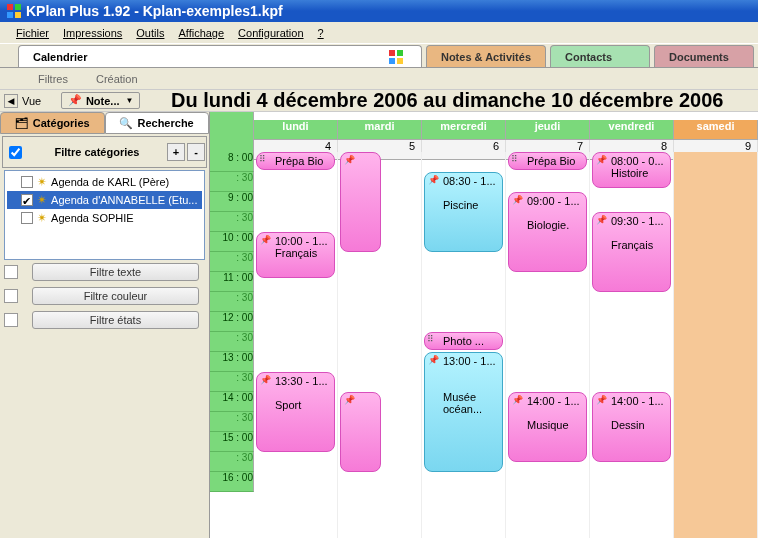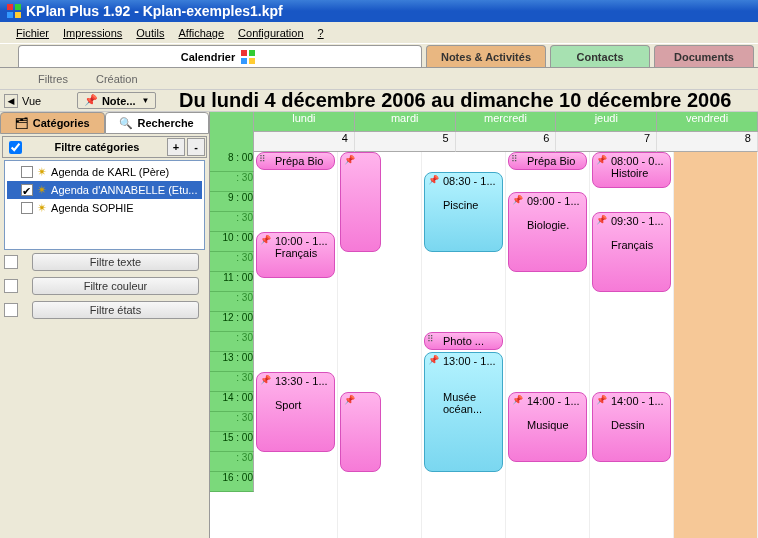--- a/index.html
+++ b/index.html
@@ -3,59 +3,59 @@
 <meta charset="utf-8">
 <style>
   * { margin:0; padding:0; box-sizing:border-box; font-family:"Tahoma","Segoe UI",sans-serif; font-size:11px; }
   body { width:758px; height:538px; background:#ece9d8; overflow:hidden; }
   .titlebar { height:22px; background:linear-gradient(to bottom,#3a7dd8 0%,#1856c4 50%,#1856c4 100%); color:#fff; display:flex; align-items:center; padding:0 6px; }
   .titlebar .logo { width:16px;height:16px;margin-right:4px;display:inline-block; }
   .titlebar .ttxt { font-weight:bold; font-size:14px; }
   .menubar { height:22px; background:#ece9d8; border-bottom:1px solid #fff; display:flex; align-items:center; padding:0 10px; gap:2px; }
   .menubar span { padding:2px 6px; text-decoration:underline; color:#000; cursor:default; }
   .tabstrip { height:24px; background:#ece9d8; display:flex; align-items:flex-end; padding-left:18px; border-bottom:1px solid #999; }
-  .tab { height:22px; padding:0 14px; display:flex; align-items:center; justify-content:center; border:1px solid #999; border-bottom:none; border-radius:4px 4px 0 0; margin-right:4px; font-weight:bold; color:#333; min-width:100px; }
+  .tab { height:22px; padding:0 14px; display:flex; align-items:center; justify-content:space-between; border:1px solid #999; border-bottom:none; border-radius:4px 4px 0 0; margin-right:4px; font-weight:bold; color:#333; min-width:100px; }
   .tab.cal   { background:#fff; color:#000; }
   .tab.notes { background:#e9b781; }
   .tab.cont  { background:#a7e1b1; }
   .tab.docs  { background:#d7a1a6; }
   .tab .icon { width:14px;height:14px;margin-right:4px; }
   .subbar { height:22px; background:#ece9d8; display:flex; align-items:center; padding:0 8px; gap:28px; color:#666; border-bottom:1px solid #ccc; }
   .subbar span.first { margin-left:30px; }
   .vuebar { height:22px; background:#ece9d8; display:flex; align-items:center; padding:0 4px; border-bottom:1px solid #ccc; }
   .vuebar .arrow { width:14px;height:14px;border:1px solid #999;background:#ece9d8;display:flex;align-items:center;justify-content:center;font-size:9px;margin-right:4px;}
-  .vuebar .vue { margin-right:36px; }
+  .vuebar .vue { margin-right:20px; }
   .vuebar .notes-btn { display:flex;align-items:center;border:1px solid #999;background:#ece9d8;padding:1px 6px;border-radius:2px;font-weight:bold; }
   .vuebar .notes-btn .drop{font-size:8px;margin-left:6px;}
   .vuebar .datetitle { flex:1; text-align:center; font-size:20px; font-weight:bold;color:#000; }
   .main { display:flex; height:calc(538px - 22px - 22px - 24px - 22px - 22px); }
   
   .sidebar { width:210px; background:#ece9d8; border-right:1px solid #999; display:flex; flex-direction:column; }
   .side-tabs { display:flex; }
   .side-tabs .stab { flex:1;height:22px;display:flex;align-items:center;justify-content:center;border:1px solid #999;border-radius:4px 4px 0 0;font-weight:bold;font-size:11px; }
   .side-tabs .stab.cat { background:#e9b781; }
   .side-tabs .stab.rech{ background:#fff; }
-  .filter-head { height:22px; display:flex;align-items:center;border:1px solid #999;margin:2px;background:#ece9d8; }
+  .filter-head { height:32px; display:flex;align-items:center;border:1px solid #999;margin:2px;background:#ece9d8; }
   .filter-head .chk{margin:0 6px;}
   .filter-head .lbl{flex:1;font-weight:bold;text-align:center;}
   .filter-head .pm{width:18px;height:18px;border:1px solid #999;background:#eee;display:flex;align-items:center;justify-content:center;margin:0 1px;font-weight:bold;}
   .tree { background:#fff; border:1px solid #7a9ac4; margin:0 4px; height:90px; padding:2px 2px; overflow:hidden;}
   .tree .row { display:flex;align-items:center;height:18px;padding-left:14px;gap:4px;}
   .tree .row.sel { background:#316ac5; color:#fff;}
   .tree .cb { width:12px;height:12px;border:1px solid #888;background:#fff;}
   .tree .gear{ color:#d8a400;font-size:12px;}
   .filter-btn { margin:3px 10px; height:18px; border:1px solid #999; border-radius:3px; background:linear-gradient(#f7f7f7,#e2e2e2); display:flex; align-items:center; justify-content:center; color:#333; }
   .filter-chk { width:14px;height:14px;border:1px solid #999;background:#fff;margin-right:4px;align-self:center;margin-left:4px;}
   .fbline{display:flex;align-items:center;}
   
   .cal { flex:1; background:#fff; position:relative; overflow:hidden;}
   .cal .head { display:flex; height:40px; }
   .cal .gut  { width:44px; background:#7bd97b; border-right:1px solid #aaa;}
   .cal .daycol { flex:1; min-width:0;}
-  .cal .daycol .dname { height:20px; background:#7bd97b; text-align:center; color:#fff; font-weight:normal;border-right:1px solid #aaa;border-bottom:1px solid #aaa;}
+  .cal .daycol .dname { height:20px; background:#7bd97b; text-align:center; color:#fff; font-weight:bold;border-right:1px solid #aaa;border-bottom:1px solid #aaa;margin-top:8px;}
   .cal .daycol.sat .dname{background:#f1a95c;}
   .cal .daycol .dnum  { height:20px; background:#f4f4f4; text-align:right; padding-right:6px; border-right:1px solid #ddd; border-bottom:1px solid #aaa;}
   .cal .body { display:flex; height:calc(100% - 40px); }
   .cal .times { width:44px; }
   .cal .times .slot{ height:20px; background:#7bd97b; color:#004400;text-align:right;border-bottom:1px solid #5eb85e;border-right:1px solid #aaa;font-size:10px;}
   .cal .times .slot.half{color:#2c8a2c;}
   .cal .grid { flex:1; display:flex; position:relative;}
   .cal .grid .col { flex:1; border-right:1px solid #eee; position:relative;}
   .cal .grid .col.sat{background:#f6c897;}
   .evt { position:absolute; border-radius:8px; font-size:10px; line-height:1.1; padding:2px 4px 2px 18px; overflow:hidden; }
@@ -193,20 +193,24 @@
           <div class="dnum">6</div>
         </div>
       <div class="daycol">
           <div class="dname">jeudi</div>
           <div class="dnum">7</div>
         </div>
       <div class="daycol">
           <div class="dname">vendredi</div>
           <div class="dnum">8</div>
         </div>
+      <div class="daycol sat">
+          <div class="dname">samedi</div>
+          <div class="dnum">9</div>
+        </div>
     </div>
     <div class="body">
       <div class="times">
         <div class="slot">8 : 00</div>
           <div class="slot half">: 30</div>
         <div class="slot">9 : 00</div>
           <div class="slot half">: 30</div>
         <div class="slot">10 : 00</div>
           <div class="slot half">: 30</div>
         <div class="slot">11 : 00</div>

